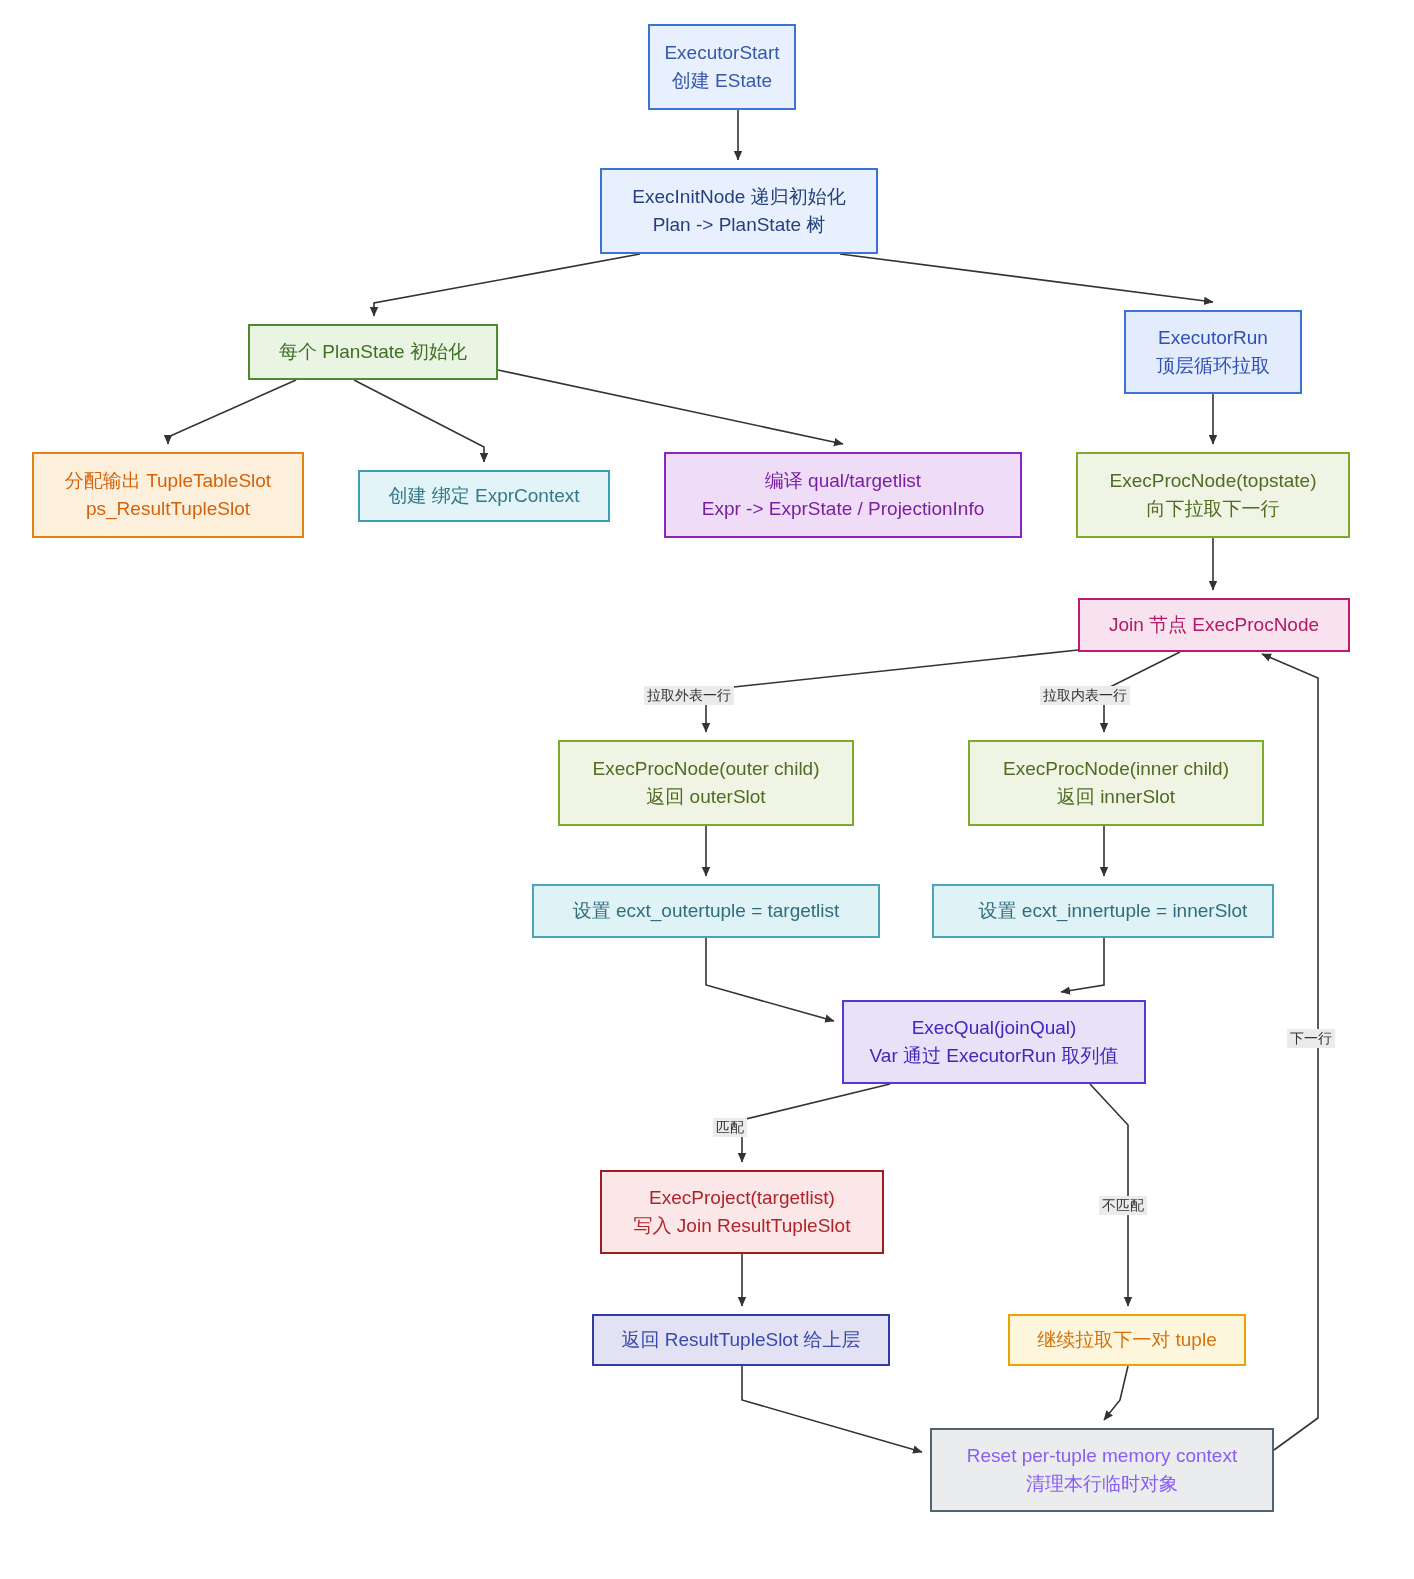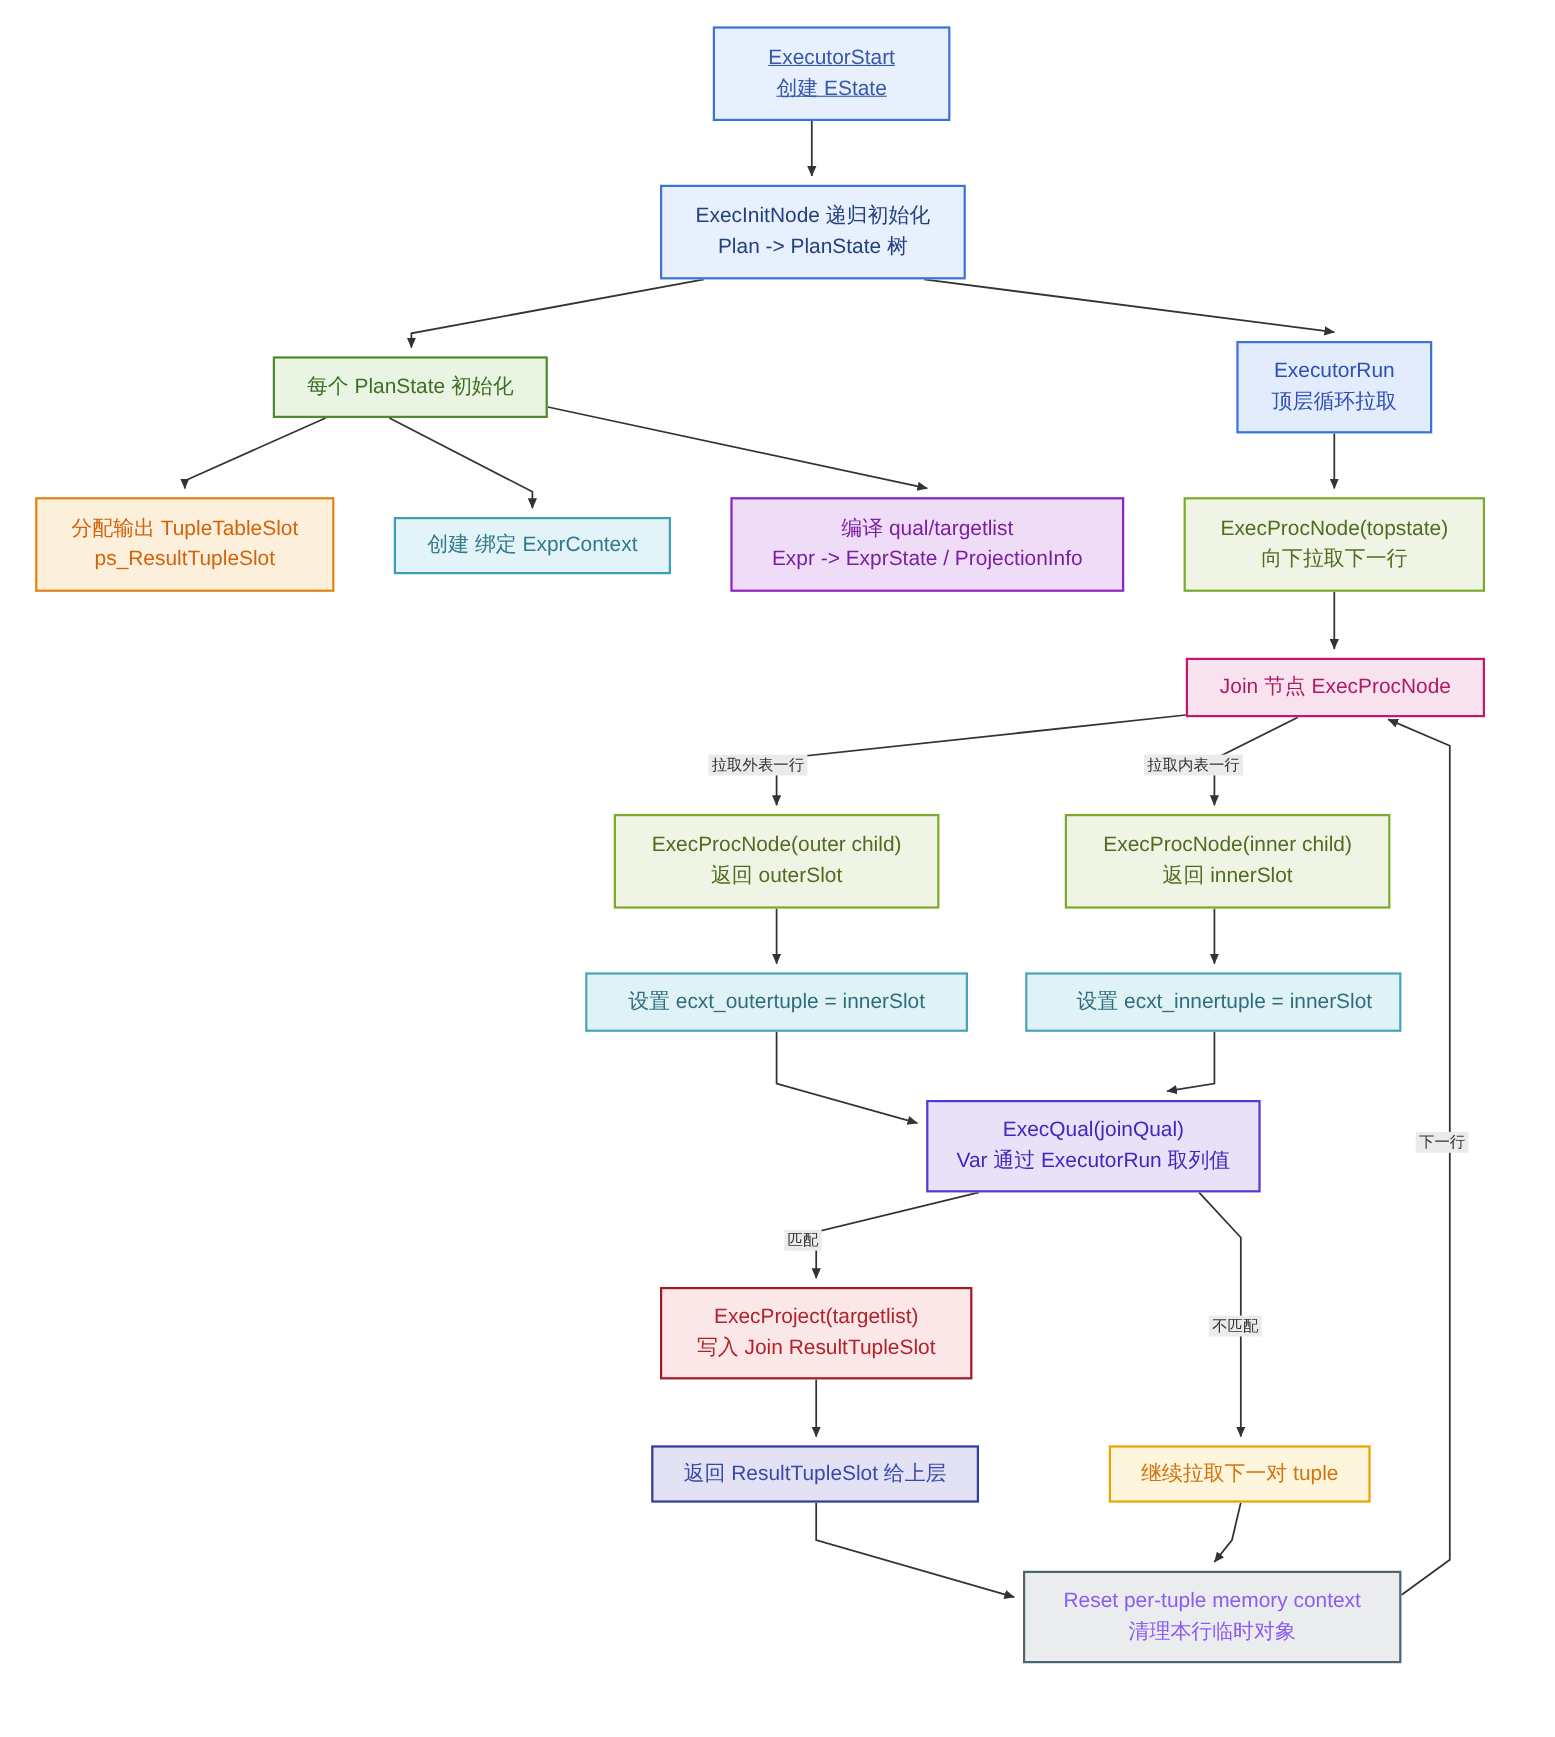--- a/index.html
+++ b/index.html
@@ -84,21 +84,21 @@
         <path d="M 890 1084 L 742 1120 L 742 1162" class="edge-path" marker-end="url(#ah)"></path>
         <path d="M 1090 1084 L 1128 1125 L 1128 1306" class="edge-path" marker-end="url(#ah)"></path>
         <path d="M 742 1254 L 742 1306" class="edge-path" marker-end="url(#ah)"></path>
         <path d="M 742 1366 L 742 1400 L 922 1452" class="edge-path" marker-end="url(#ah)"></path>
         <path d="M 1128 1366 L 1120 1400 L 1104 1420" class="edge-path" marker-end="url(#ah)"></path>
         <path d="M 1274 1450 L 1318 1418 L 1318 678 L 1262 654" class="edge-path" marker-end="url(#ah)"></path>
       </g>
   </svg>
 
   <div id="node-layer">
-      <div class="node" style="left: 648px; top: 24px; width: 216px; height: 86px; background: rgb(232, 240, 254); border-color: rgb(59, 115, 214); color: rgb(53, 88, 168); text-decoration: underline;">
+      <div class="node" style="left: 648px; top: 24px; width: 148px; height: 86px; background: rgb(232, 240, 254); border-color: rgb(59, 115, 214); color: rgb(53, 88, 168);">
         <span class="ln">ExecutorStart</span>
         <span class="ln">创建 EState</span>
       </div>
       <div class="node" style="left: 600px; top: 168px; width: 278px; height: 86px; background: rgb(232, 240, 254); border-color: rgb(59, 115, 214); color: rgb(36, 65, 126);">
         <span class="ln">ExecInitNode 递归初始化</span>
         <span class="ln">Plan -&gt; PlanState 树</span>
       </div>
       <div class="node" style="left: 248px; top: 324px; width: 250px; height: 56px; background: rgb(234, 244, 226); border-color: rgb(79, 138, 48); color: rgb(63, 110, 37);">
         <span class="ln">每个 PlanState 初始化</span>
       </div>
@@ -126,21 +126,21 @@
       </div>
       <div class="node" style="left: 558px; top: 740px; width: 296px; height: 86px; background: rgb(239, 244, 228); border-color: rgb(124, 170, 43); color: rgb(79, 108, 32);">
         <span class="ln">ExecProcNode(outer child)</span>
         <span class="ln">返回 outerSlot</span>
       </div>
       <div class="node" style="left: 956px; top: 740px; width: 296px; height: 86px; background: rgb(239, 244, 228); border-color: rgb(124, 170, 43); color: rgb(79, 108, 32); margin-left: 12px;">
         <span class="ln">ExecProcNode(inner child)</span>
         <span class="ln">返回 innerSlot</span>
       </div>
       <div class="node" style="left: 532px; top: 884px; width: 348px; height: 54px; background: rgb(223, 243, 247); border-color: rgb(75, 163, 184); color: rgb(47, 109, 126);">
-        <span class="ln">设置 ecxt_outertuple = innerSlot</span>
+        <span class="ln">设置 ecxt_outertuple = targetlist</span>
       </div>
       <div class="node" style="left: 932px; top: 884px; width: 342px; height: 54px; background: rgb(223, 243, 247); border-color: rgb(75, 163, 184); color: rgb(47, 109, 126); padding-left: 20px;">
         <span class="ln">设置 ecxt_innertuple = innerSlot</span>
       </div>
       <div class="node" style="left: 842px; top: 1000px; width: 304px; height: 84px; background: rgb(232, 226, 248); border-color: rgb(91, 54, 214); color: rgb(66, 38, 189);">
         <span class="ln">ExecQual(joinQual)</span>
         <span class="ln">Var 通过 ExecutorRun 取列值</span>
       </div>
       <div class="node" style="left: 600px; top: 1170px; width: 284px; height: 84px; background: rgb(251, 230, 232); border-color: rgb(159, 28, 36); color: rgb(176, 35, 41);">
         <span class="ln">ExecProject(targetlist)</span>

